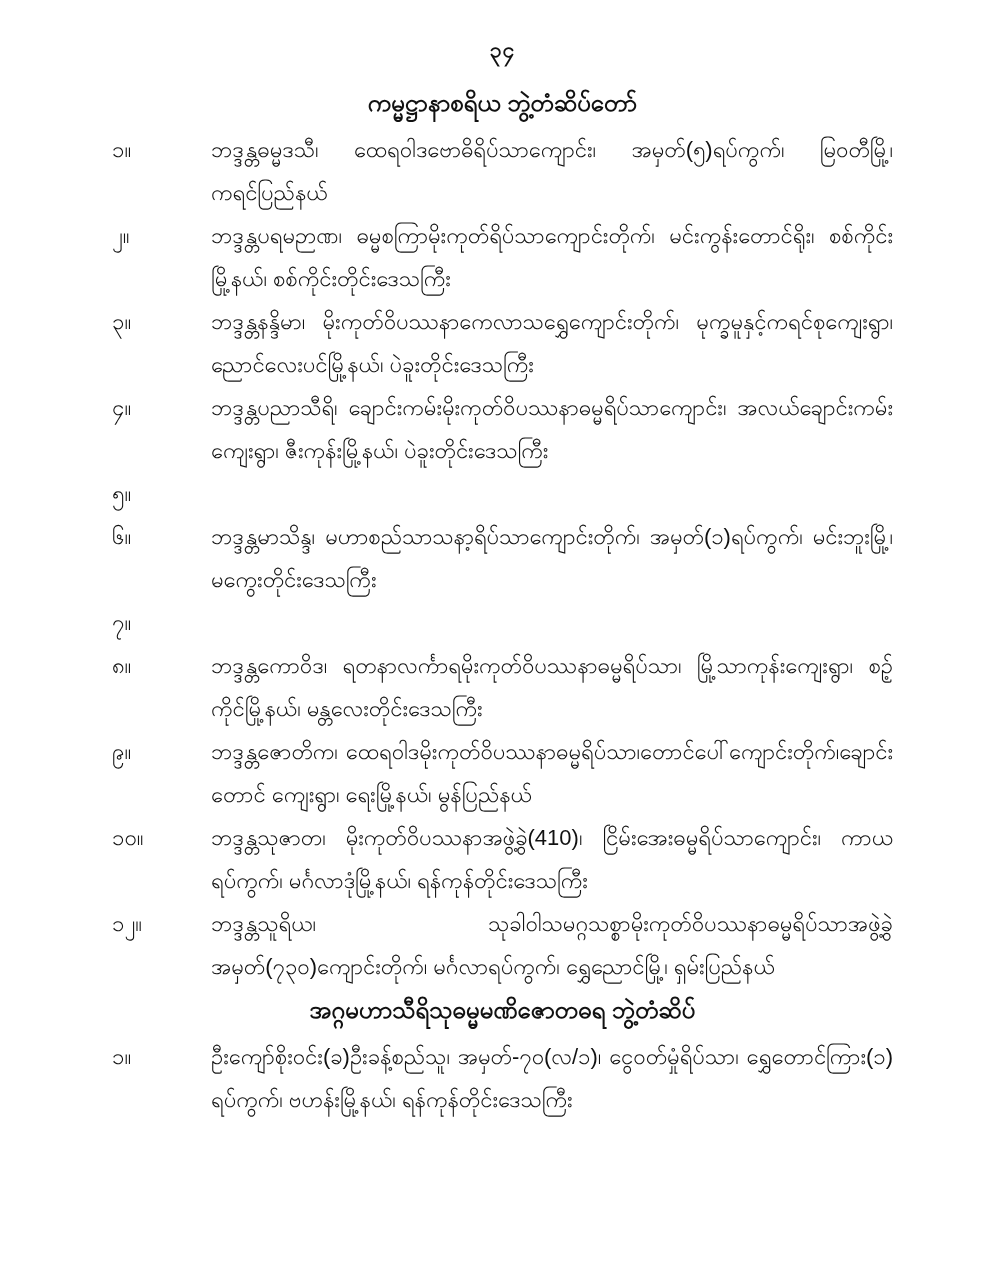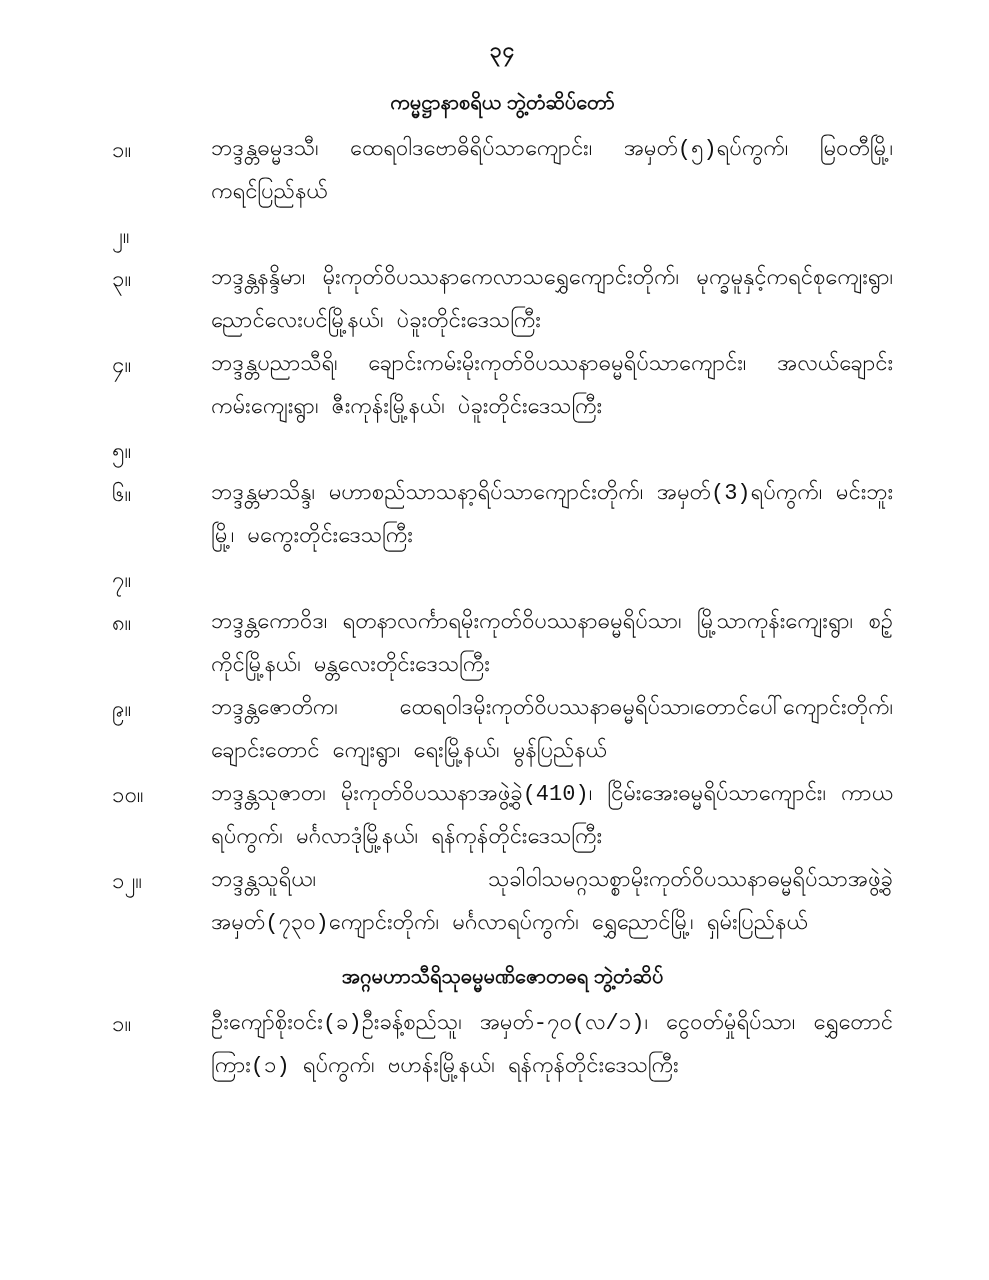--- a/index.html
+++ b/index.html
@@ -23,27 +23,26 @@
   }
   .page-number {
     text-align: center;
     font-size: 21px;
     font-weight: bold;
     margin-bottom: 14px;
     letter-spacing: 1px;
   }
   .section-title {
     text-align: center;
-    font-size: 20px;
+    font-size: 24px;
     font-weight: bold;
     line-height: 43px;
     margin: 0 0 4px 0;
   }
   .section-title.second {
-    margin-top: 10px;
   }
   .list {
     margin: 0;
   }
   .row {
     display: flex;
     align-items: flex-start;
     font-size: 22px;
     line-height: 43px;
   }
@@ -53,54 +52,54 @@
     padding-left: 12px;
     box-sizing: border-box;
     white-space: nowrap;
   }
   .txt {
     flex: 1 1 auto;
     max-width: 682px;
     text-align: justify;
     text-justify: inter-word;
     word-break: break-word;
-    font-family: Liberation Mono, monospace;
   }
 </style>
 </head>
 <body>
 
 <div class="page">
 
   <div class="page-number">၃၄</div>
 
   <div class="section-title">ကမ္မဋ္ဌာနာစရိယ ဘွဲ့တံဆိပ်တော်</div>
 
   <div class="list">
     <div class="row">
       <div class="num">၁။</div>
       <div class="txt">ဘဒ္ဒန္တဓမ္မဒသီ၊ ထေရဝါဒဗောဓိရိပ်သာကျောင်း၊ အမှတ်(၅)ရပ်ကွက်၊ မြဝတီမြို့၊ ကရင်ပြည်နယ်</div>
     </div>
     <div class="row">
       <div class="num">၂။</div>
+      <div class="txt">ဘဒ္ဒန္တပရမဉာဏ၊ ဓမ္မစကြာမိုးကုတ်ရိပ်သာကျောင်းတိုက်၊ မင်းကွန်းတောင်ရိုး၊ စစ်ကိုင်းမြို့နယ်၊ စစ်ကိုင်းတိုင်းဒေသကြီး</div>
     </div>
     <div class="row">
       <div class="num">၃။</div>
       <div class="txt">ဘဒ္ဒန္တနန္ဒိမာ၊ မိုးကုတ်ဝိပဿနာကေလာသရွှေကျောင်းတိုက်၊ မုက္ခမူနှင့်ကရင်စုကျေးရွာ၊ ညောင်လေးပင်မြို့နယ်၊ ပဲခူးတိုင်းဒေသကြီး</div>
     </div>
     <div class="row">
       <div class="num">၄။</div>
       <div class="txt">ဘဒ္ဒန္တပညာသီရိ၊ ချောင်းကမ်းမိုးကုတ်ဝိပဿနာဓမ္မရိပ်သာကျောင်း၊ အလယ်ချောင်းကမ်းကျေးရွာ၊ ဇီးကုန်းမြို့နယ်၊ ပဲခူးတိုင်းဒေသကြီး</div>
     </div>
     <div class="row">
       <div class="num">၅။</div>
     </div>
     <div class="row">
       <div class="num">၆။</div>
-      <div class="txt">ဘဒ္ဒန္တမာသိန္ဒ၊ မဟာစည်သာသနာ့ရိပ်သာကျောင်းတိုက်၊ အမှတ်(3)ရပ်ကွက်၊ မင်းဘူးမြို့၊ မကွေးတိုင်းဒေသကြီး</div>
+      <div class="txt">ဘဒ္ဒန္တမာသိန္ဒ၊ မဟာစည်သာသနာ့ရိပ်သာကျောင်းတိုက်၊ အမှတ်(၁)ရပ်ကွက်၊ မင်းဘူးမြို့၊ မကွေးတိုင်းဒေသကြီး</div>
     </div>
     <div class="row">
       <div class="num">၇။</div>
     </div>
     <div class="row">
       <div class="num">၈။</div>
       <div class="txt">ဘဒ္ဒန္တကောဝိဒ၊ ရတနာလင်္ကာရမိုးကုတ်ဝိပဿနာဓမ္မရိပ်သာ၊ မြို့သာကုန်းကျေးရွာ၊ စဉ့်ကိုင်မြို့နယ်၊ မန္တလေးတိုင်းဒေသကြီး</div>
     </div>
     <div class="row">
       <div class="num">၉။</div>

